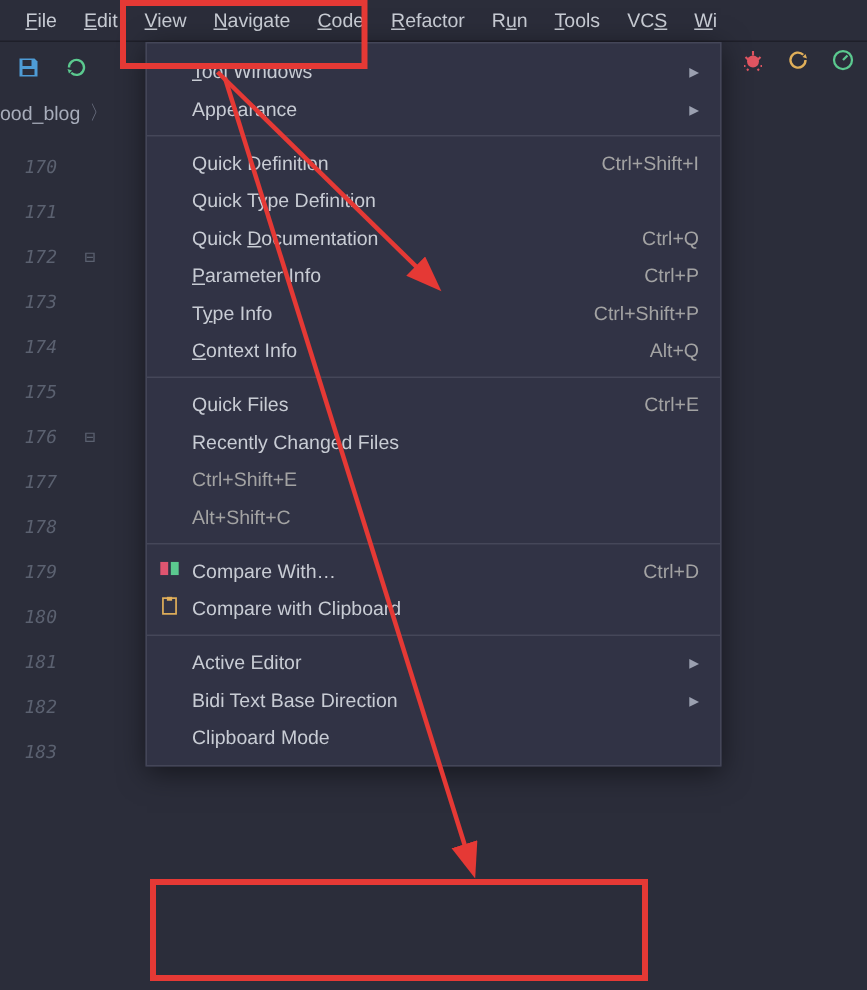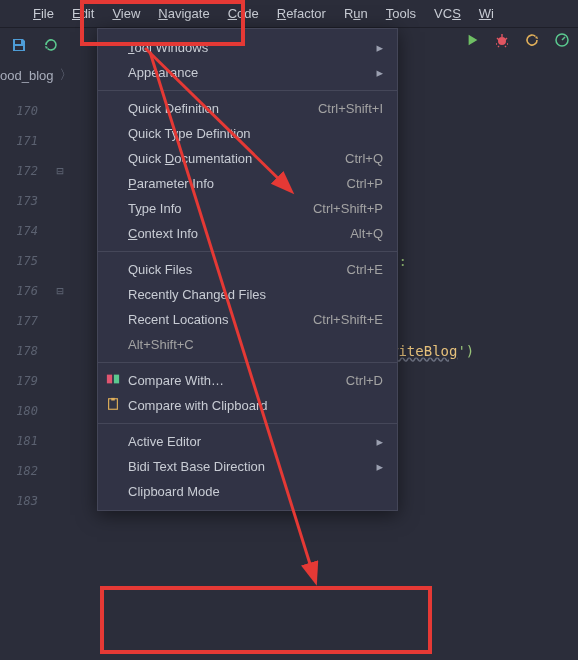--- a/index.html
+++ b/index.html
@@ -10,21 +10,21 @@
     font-family: "Segoe UI", Arial, sans-serif;
     font-size: 13px;
     color: #c8ccd4;
     overflow: hidden;
     position: relative;
   }
   .menubar {
     display: flex;
     align-items: center;
     height: 28px;
-    padding: 0 24px;
+    padding: 0 8px;
     background: #2b2d3a;
     border-bottom: 1px solid #1e1f29;
   }
   .menubar .m {
     padding: 4px 9px;
     cursor: pointer;
   }
   .menubar .m u { text-decoration: underline; }
   .toolbar {
     display: flex;
@@ -81,21 +81,21 @@
   .code .line { height: 30px; padding-left: 320px; }
   .str { color: #98c379; }
   .str2 { color: #e5c07b; }
   .wav { text-decoration: underline wavy #6b7080; }
 
   
   .dropdown {
     position: absolute;
     left: 97px;
     top: 28px;
-    width: 301px;
+    width: 384px;
     background: #313345;
     border: 1px solid #444658;
     box-shadow: 0 4px 18px rgba(0,0,0,.5);
     padding: 6px 0;
     z-index: 10;
   }
   .dropdown .item {
     display: flex;
     align-items: center;
     padding: 5px 14px 5px 30px;
@@ -291,21 +291,20 @@
     </div>
     <div class="sep"></div>
     <div class="item">
       <span class="lbl">Quick Files</span>
       <span class="sc">Ctrl+E</span>
     </div>
     <div class="item">
       <span class="lbl">Recently Changed Files</span>
     </div>
     <div class="item">
-      <span class="lbl">Recent Locations</span>
       <span class="sc">Ctrl+Shift+E</span>
     </div>
     <div class="item">
       <span class="sc">Alt+Shift+C</span>
     </div>
     <div class="sep"></div>
     <div class="item">
       <span class="ic"><svg width="14" height="14" viewBox="0 0 16 16">
           <rect x="1" y="3" width="6" height="10" fill="#e05570"></rect>
           <rect x="9" y="3" width="6" height="10" fill="#5bc98f"></rect>

